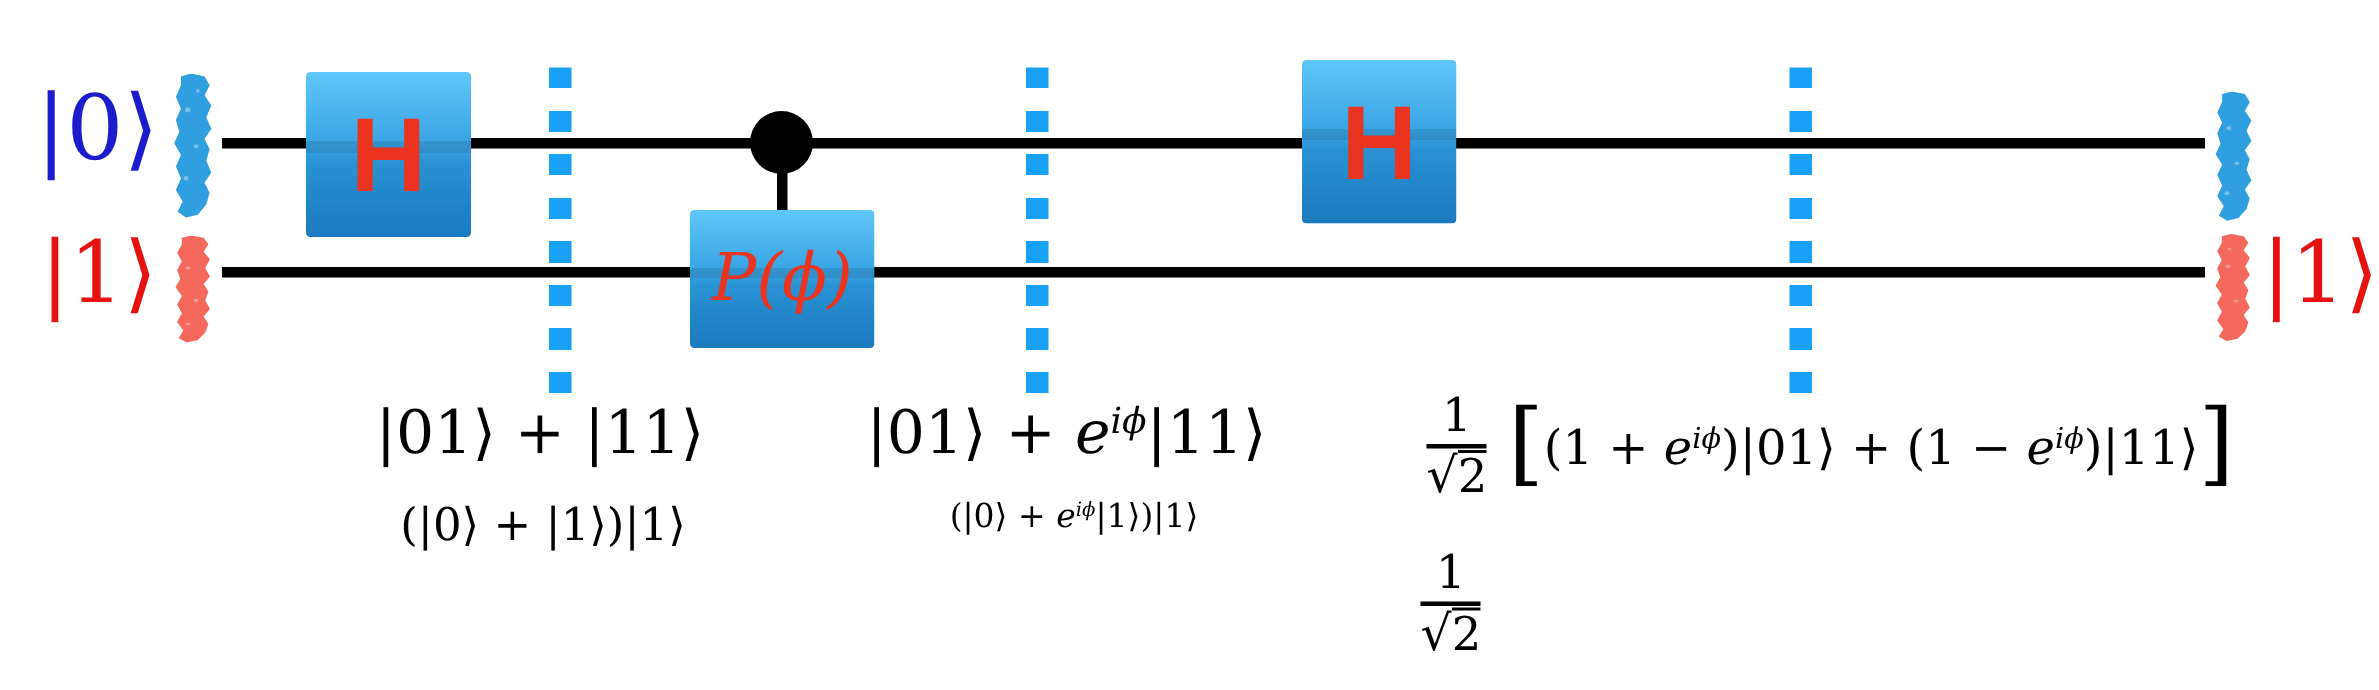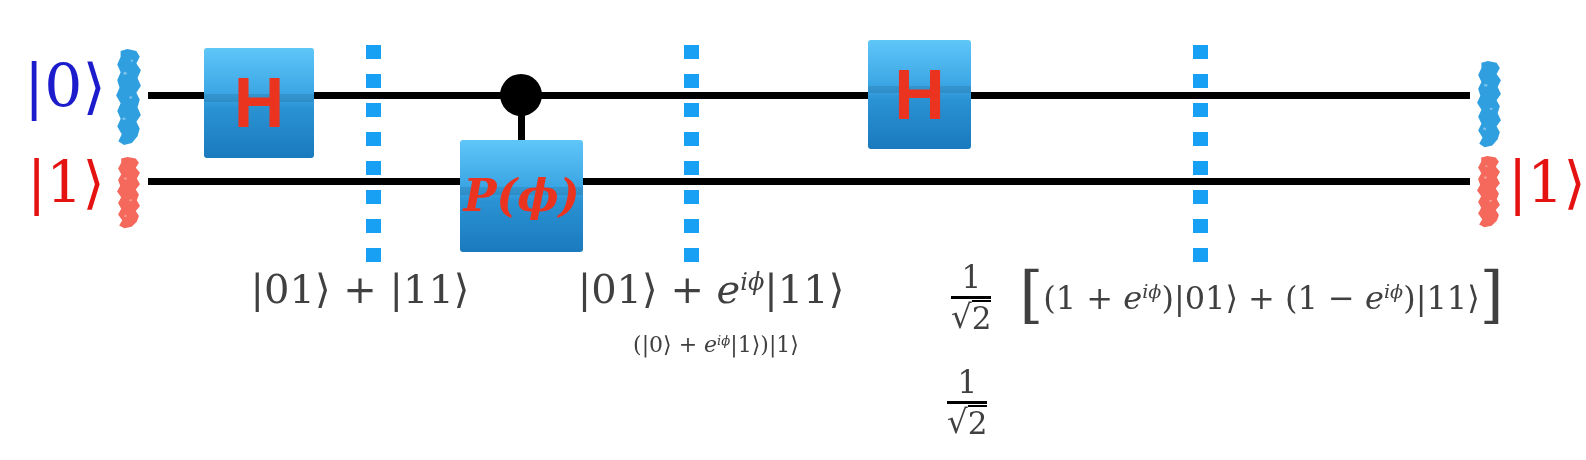--- a/index.html
+++ b/index.html
@@ -33,33 +33,33 @@
   .scribble{position:absolute;}
   .scribble-blue{color:var(--scribble-blue,#2f9fe0);}
   .scribble-red{color:var(--scribble-red,#f5695c);}
 
   
   .ket{position:absolute;line-height:1.15;white-space:nowrap;}
   .ket0{color:var(--qubit0-label,#1c1ccd);}
   .ket1{color:var(--qubit1-label,#e51212);}
 
   
-  .ann{position:absolute;white-space:nowrap;color:#404040;}
+  .ann{position:absolute;white-space:nowrap;color:#000000;}
   .centered{transform:translateX(-50%);}
   .ann sup{font-size:.6em;line-height:0;vertical-align:.55em;text-align:center;}
   .ann i{font-style:italic;}
   .bb{font-size:1.9em;line-height:0;vertical-align:-0.12em;font-weight:400;}
   .flexline{display:flex;align-items:center;}
   .frac{display:inline-flex;flex-direction:column;align-items:center;text-align:center;
         font-size:31px;line-height:1.08;margin-right:12px;}
   .frac .num{padding:0 9px 2px;}
   .frac .den{border-top:3px solid #000;padding-top:1px;display:inline-flex;align-items:flex-start;line-height:1.05;}
   .frac .radical{font-size:1.05em;}
   .frac .radicand{border-top:2px solid #000;}
-  .expr{font-size:32px;margin-left:16px;}
+  .expr{font-size:32px;margin-left:2px;}
 </style>
 </head>
 <body>
 
 <svg width="0" height="0" style="position:absolute" aria-hidden="true">
   <defs>
     <polygon id="scribble-shape" points="5,2 11,0 19,2 22,8 19,15 23,22 20,30 23,38 19,45 22,52 20,60 23,68 19,75 22,82 20,90 15,97 8,99 3,95 6,88 2,80 5,72 2,64 5,56 1,48 4,40 2,32 5,24 2,16 5,8"></polygon>
   </defs>
 </svg>
 
@@ -110,29 +110,30 @@
   <div class="barrier" style="left:366px;"></div>
   <div class="barrier" style="left:684px;"></div>
   <div class="barrier" style="left:1193px;"></div>
 
   <div class="gate" style="left:204px;top:48px;width:110px;height:110px;">
     <span class="h-label">H</span>
   </div>
 
   <div class="ctrl-line" style="left:518px;top:100px;height:45px;"></div>
   <div class="ctrl-dot" style="left:500px;top:74px;"></div>
-  <div class="gate" style="left:460px;top:140px;width:123px;height:112px;font-weight:bold;">
+  <div class="gate" style="left:460px;top:140px;width:123px;height:92px;">
     <span class="p-label">P(ϕ)</span>
   </div>
 
   <div class="gate" style="left:868px;top:40px;width:103px;height:109px;">
     <span class="h-label">H</span>
   </div>
 
   <div class="ann centered" style="left:360px;top:266px;font-size:40px;">|01⟩ + |11⟩</div>
+  <div class="ann centered" style="left:362px;top:333px;font-size:30px;">(|0⟩ + |1⟩)|1⟩</div>
 
   <div class="ann centered" style="left:711px;top:266px;font-size:40px;">|01⟩ + <i>e</i><sup><i>i</i><i>ϕ</i></sup>|11⟩</div>
   <div class="ann centered" style="left:716px;top:332px;font-size:22px;">(|0⟩ + <i>e</i><sup><i>i</i><i>ϕ</i></sup>|1⟩)|1⟩</div>
 
   <div class="ann flexline" style="left:951px;top:256px;height:84px;">
     <span class="frac">
       <span class="num">1</span>
       <span class="den">
         <span class="radical">√</span>
         <span class="radicand">2</span>

